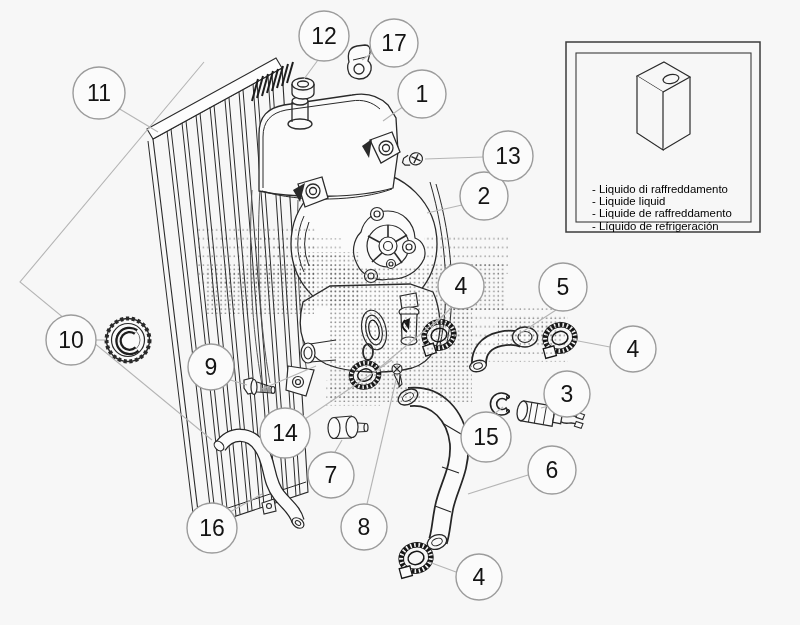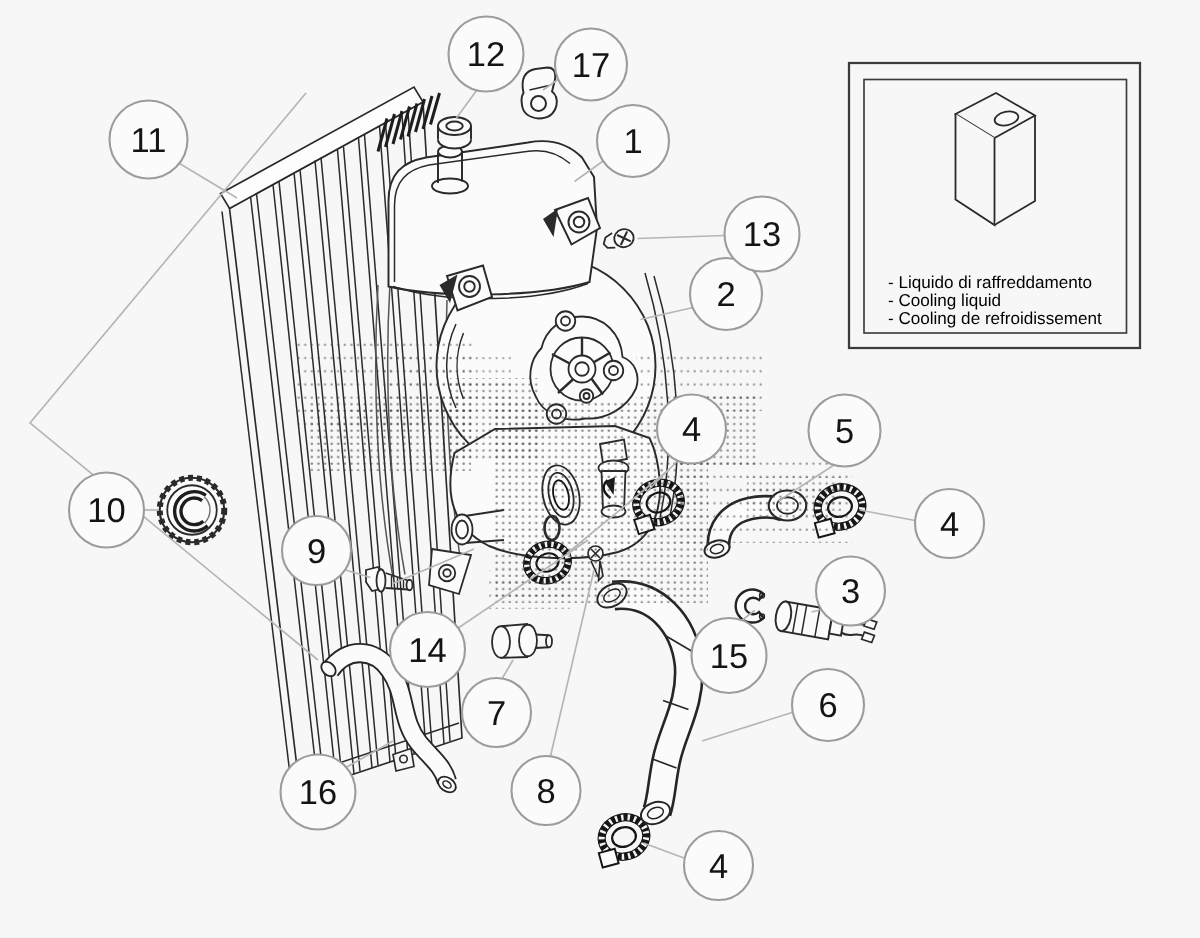--- a/index.html
+++ b/index.html
@@ -394,16 +394,17 @@
         </g>
         <g>
           <circle cx="394" cy="43" r="24" fill="#fbfbfb" stroke="#9c9c9c" stroke-width="1.4"></circle>
           <text x="394" y="43" dy="0.35em" text-anchor="middle" font-size="23" fill="#141414" class="callout-num">17</text>
         </g>
       </g>
 </svg>
 
 <div class="legend-text" id="legend-text">
       <div class="legend-line">- Liquido di raffreddamento</div>
-      <div class="legend-line">- Cooling liquid</div>
-      <div class="legend-line">- Cooling de refroidissement</div>
+      <div class="legend-line">- Liquide liquid</div>
+      <div class="legend-line">- Liquide de raffreddamento</div>
+      <div class="legend-line">- Líquido de refrigeración</div>
     </div>
 </div>
 
 </body></html>

